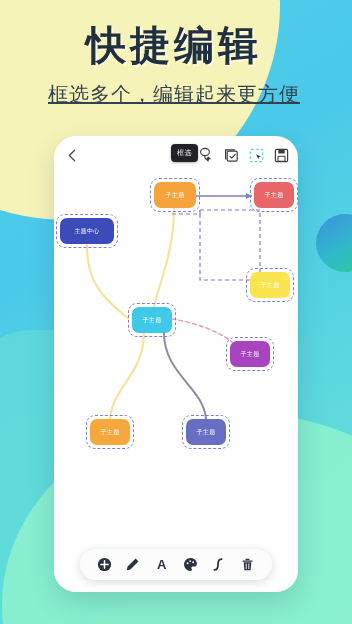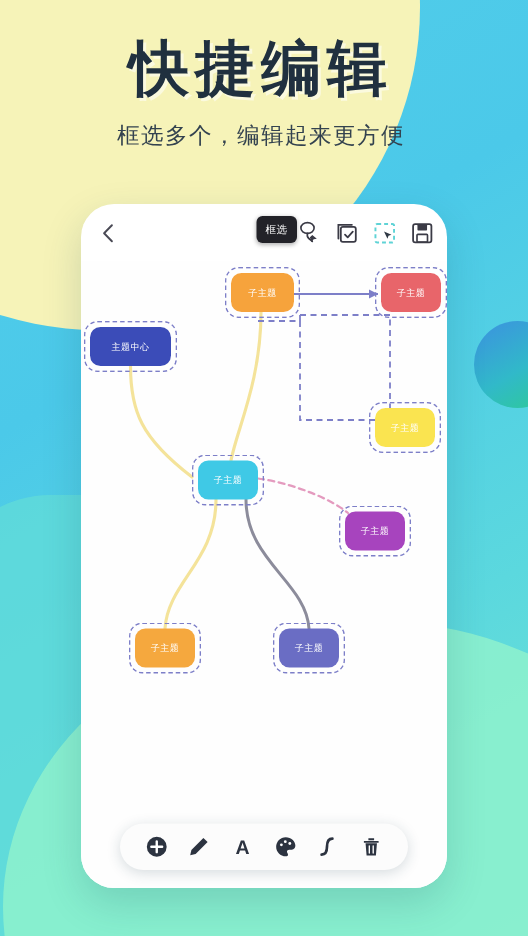--- a/index.html
+++ b/index.html
@@ -173,24 +173,25 @@
   .title{
     margin-top:18px;
     font-size:40px;
     font-weight:700;
     color:#20303F;
     letter-spacing:4px;
     text-shadow:2px 2px 0 rgba(255,255,255,.55);
   }
   .subtitle{
     margin-top:8px;
-    font-size:15px;
+    font-size:20px;
     font-weight:500;
     color:#33424F;
     letter-spacing:1px;
+    text-decoration:underline;
   }
 </style>
 </head>
 <body>
 
 <div id="bg">
   <div class="bg-base"></div>
   <div class="blob-yellow"></div>
   <div class="blob-left-teal"></div>
   <div class="blob-mint"></div>

